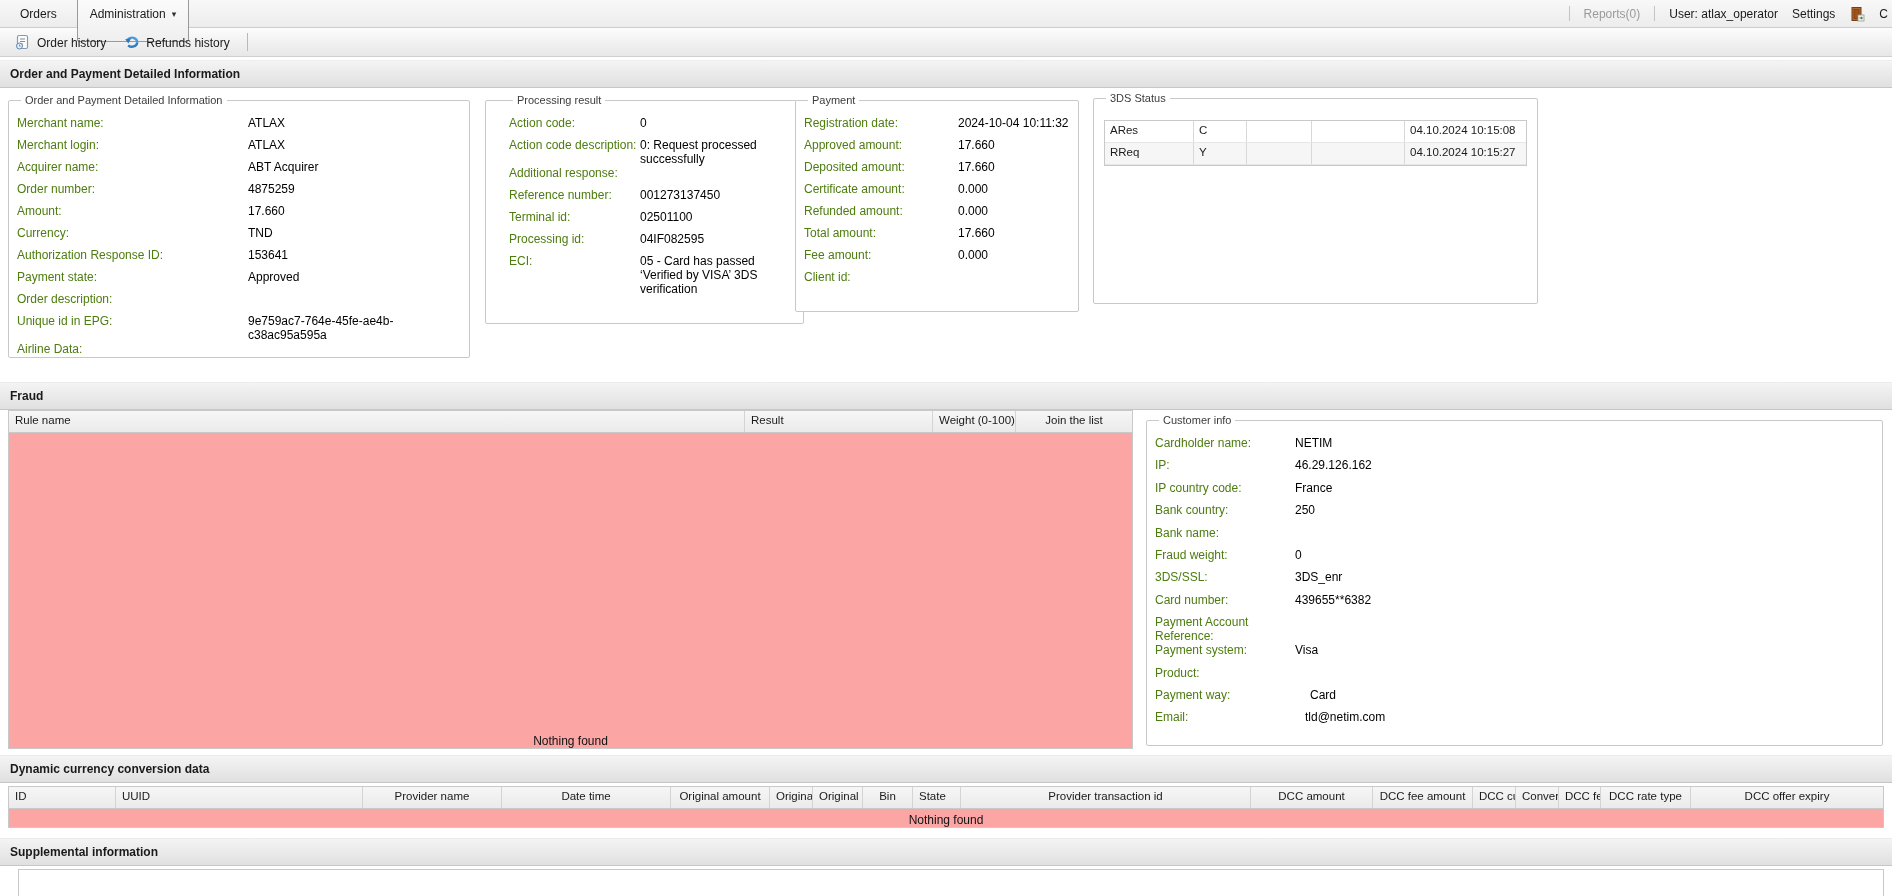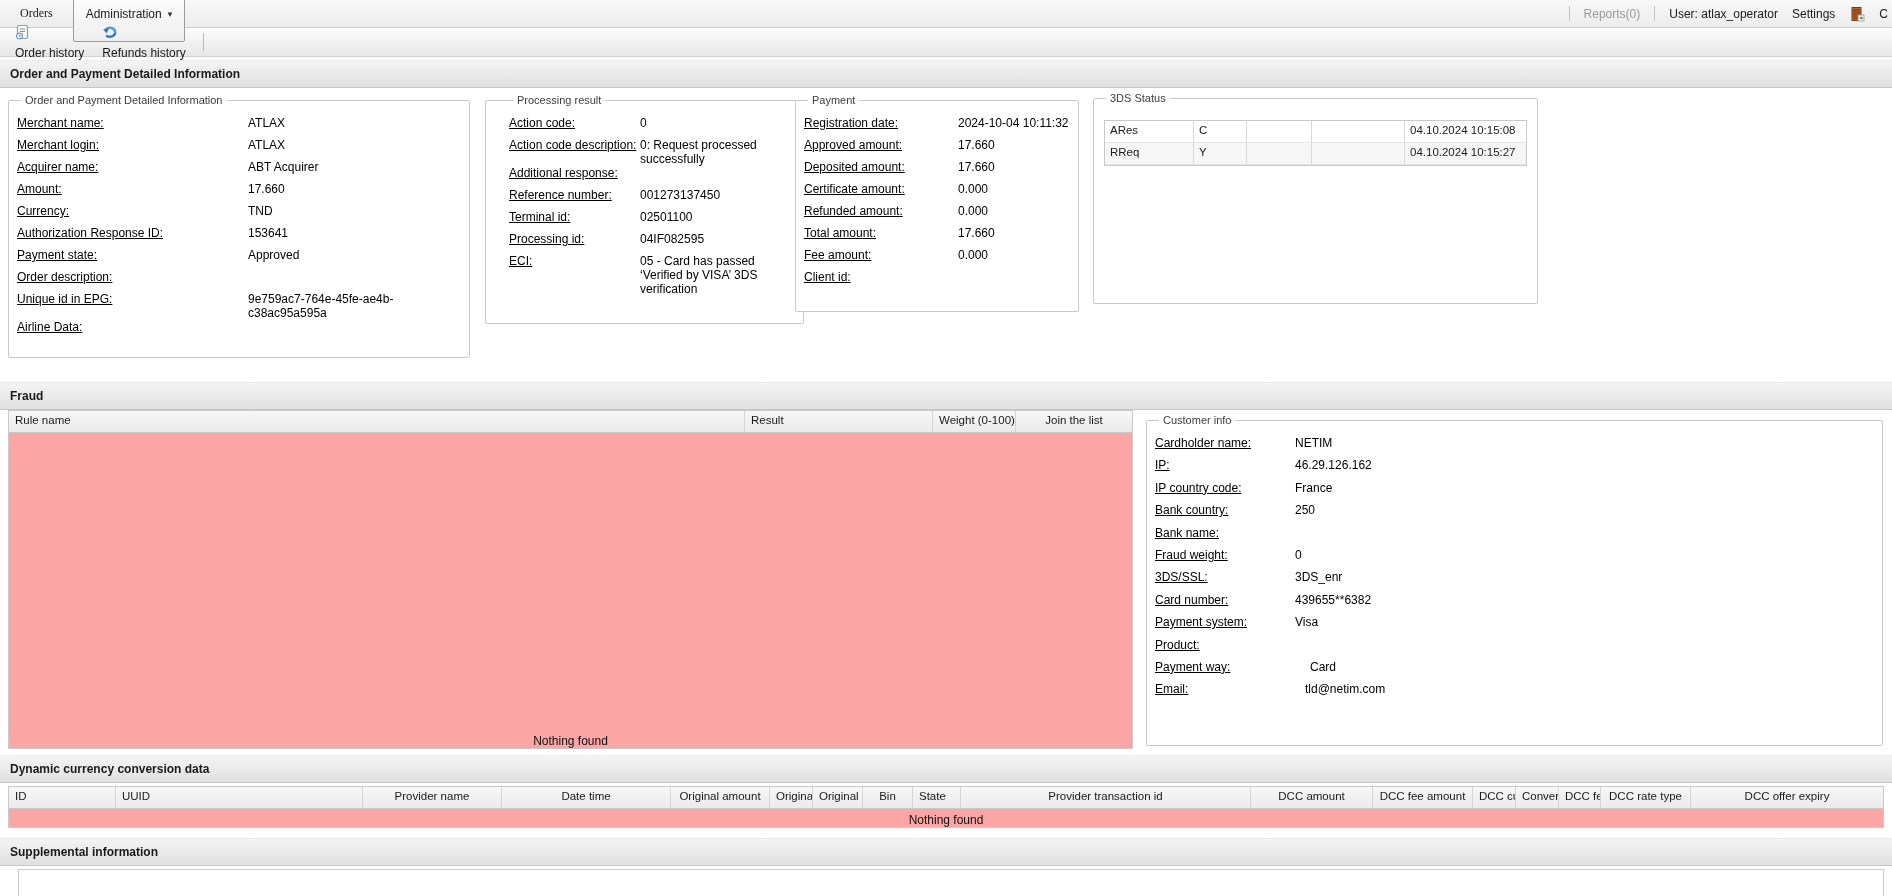--- a/index.html
+++ b/index.html
@@ -8,60 +8,60 @@
     font-family:"Liberation Sans", sans-serif;
     font-size:12px; color:#1a1a1a; background:#fff; position:relative;
   }
 
   
   .tabbar {
     height:28px; background:linear-gradient(#f8f8f8,#ececec);
     border-bottom:1px solid #cdcdcd;
     display:flex; align-items:center; padding:0 10px;
   }
-  .tab { padding:4px 10px; cursor:default;font-family:Liberation Serif, serif; }
+  .tab { padding:4px 10px; cursor:default; }
   .tab-admin {
     margin-left:10px; border:1px solid #9a9a9a; border-radius:2px;
     background:linear-gradient(#ffffff,#efefef);
     padding:20px 12px; display:flex; align-items:center; gap:6px;
   }
   .caret { font-size:9px; color:#333; }
   .topright { margin-left:auto; display:flex; align-items:center; gap:14px; }
   .vsep { width:1px; height:15px; background:#c4c4c4; }
   .disabled-text { color:#9a9a9a; }
   .clipped-c { margin-right:-6px; }
 
   
   .toolbar {
     height:29px; background:linear-gradient(#fcfcfc,#e7e7e7);
     border-bottom:1px solid #d0d0d0;
     display:flex; align-items:center; padding:0 6px;
   }
-  .tbtn { display:flex; align-items:flex-start; gap:6px; padding:3px 9px; cursor:default;flex-direction:column; }
+  .tbtn { display:flex; align-items:flex-end; gap:6px; padding:3px 9px; cursor:default; }
   .tsep { width:1px; height:18px; background:#b9b9b9; margin-left:8px; }
   .icon16 { width:16px; height:16px; display:inline-block; }
 
   
   .secbar {
     height:28px; line-height:26px; font-weight:bold;
     background:linear-gradient(#f4f4f4,#e0e0e0);
     border-top:1px solid #ececec; border-bottom:1px solid #c6c6c6;
     padding-left:10px; color:#1a1a1a; margin-top:0;
   }
   .gap3 { height:3px; }
 
   
   .panels { position:relative; height:294px; background:#fff; }
   fieldset {
     position:absolute; border:1px solid #c9c9c9; border-radius:2px;
     padding:10px 8px 6px 8px; background:#fff;
   }
   legend { font-size:11px; color:#3c3c3c; padding:0 4px; margin-left:4px; }
   .frow { display:flex; align-items:flex-start; min-height:22px; }
-  .flabel { flex:none; color:#000000;text-decoration:underline; }
+  .flabel { flex:none; color:#4d7c0f; }
   .fvalue { color:#000; }
   #fs-order   { left:8px;    top:6px; width:462px; height:264px; }
   #fs-order .flabel { width:231px; }
   #fs-proc    { left:485px;  top:6px; width:298px; height:230px;padding-left:23px; }
   #fs-proc .flabel { width:131px; }
   #fs-proc .fvalue { width:155px; }
   #fs-pay     { left:795px;  top:6px; width:284px; height:218px; }
   #fs-pay .flabel { width:154px; }
   #fs-3ds     { left:1093px; top:4px; width:445px; height:212px; }
 
@@ -188,20 +188,24 @@
       </div>
     <div class="frow">
         <div class="flabel">Merchant login:</div>
         <div class="fvalue">ATLAX</div>
       </div>
     <div class="frow">
         <div class="flabel">Acquirer name:</div>
         <div class="fvalue">ABT Acquirer</div>
       </div>
     <div class="frow">
+        <div class="flabel">Order number:</div>
+        <div class="fvalue">4875259</div>
+      </div>
+    <div class="frow">
         <div class="flabel">Amount:</div>
         <div class="fvalue">17.660</div>
       </div>
     <div class="frow">
         <div class="flabel">Currency:</div>
         <div class="fvalue">TND</div>
       </div>
     <div class="frow">
         <div class="flabel">Authorization Response ID:</div>
         <div class="fvalue">153641</div>
@@ -354,20 +358,24 @@
         <div class="flabel">Fraud weight:</div>
         <div class="fvalue">0</div>
       </div>
     <div class="frow">
         <div class="flabel">3DS/SSL:</div>
         <div class="fvalue">3DS_enr</div>
       </div>
     <div class="frow">
         <div class="flabel">Card number:</div>
         <div class="fvalue">439655**6382</div>
+      </div>
+    <div class="frow">
+        <div class="flabel">Payment Account Reference:</div>
+        <div class="fvalue"></div>
       </div>
     <div class="frow">
         <div class="flabel">Payment system:</div>
         <div class="fvalue">Visa</div>
       </div>
     <div class="frow">
         <div class="flabel">Product:</div>
         <div class="fvalue"></div>
       </div>
     <div class="frow">

